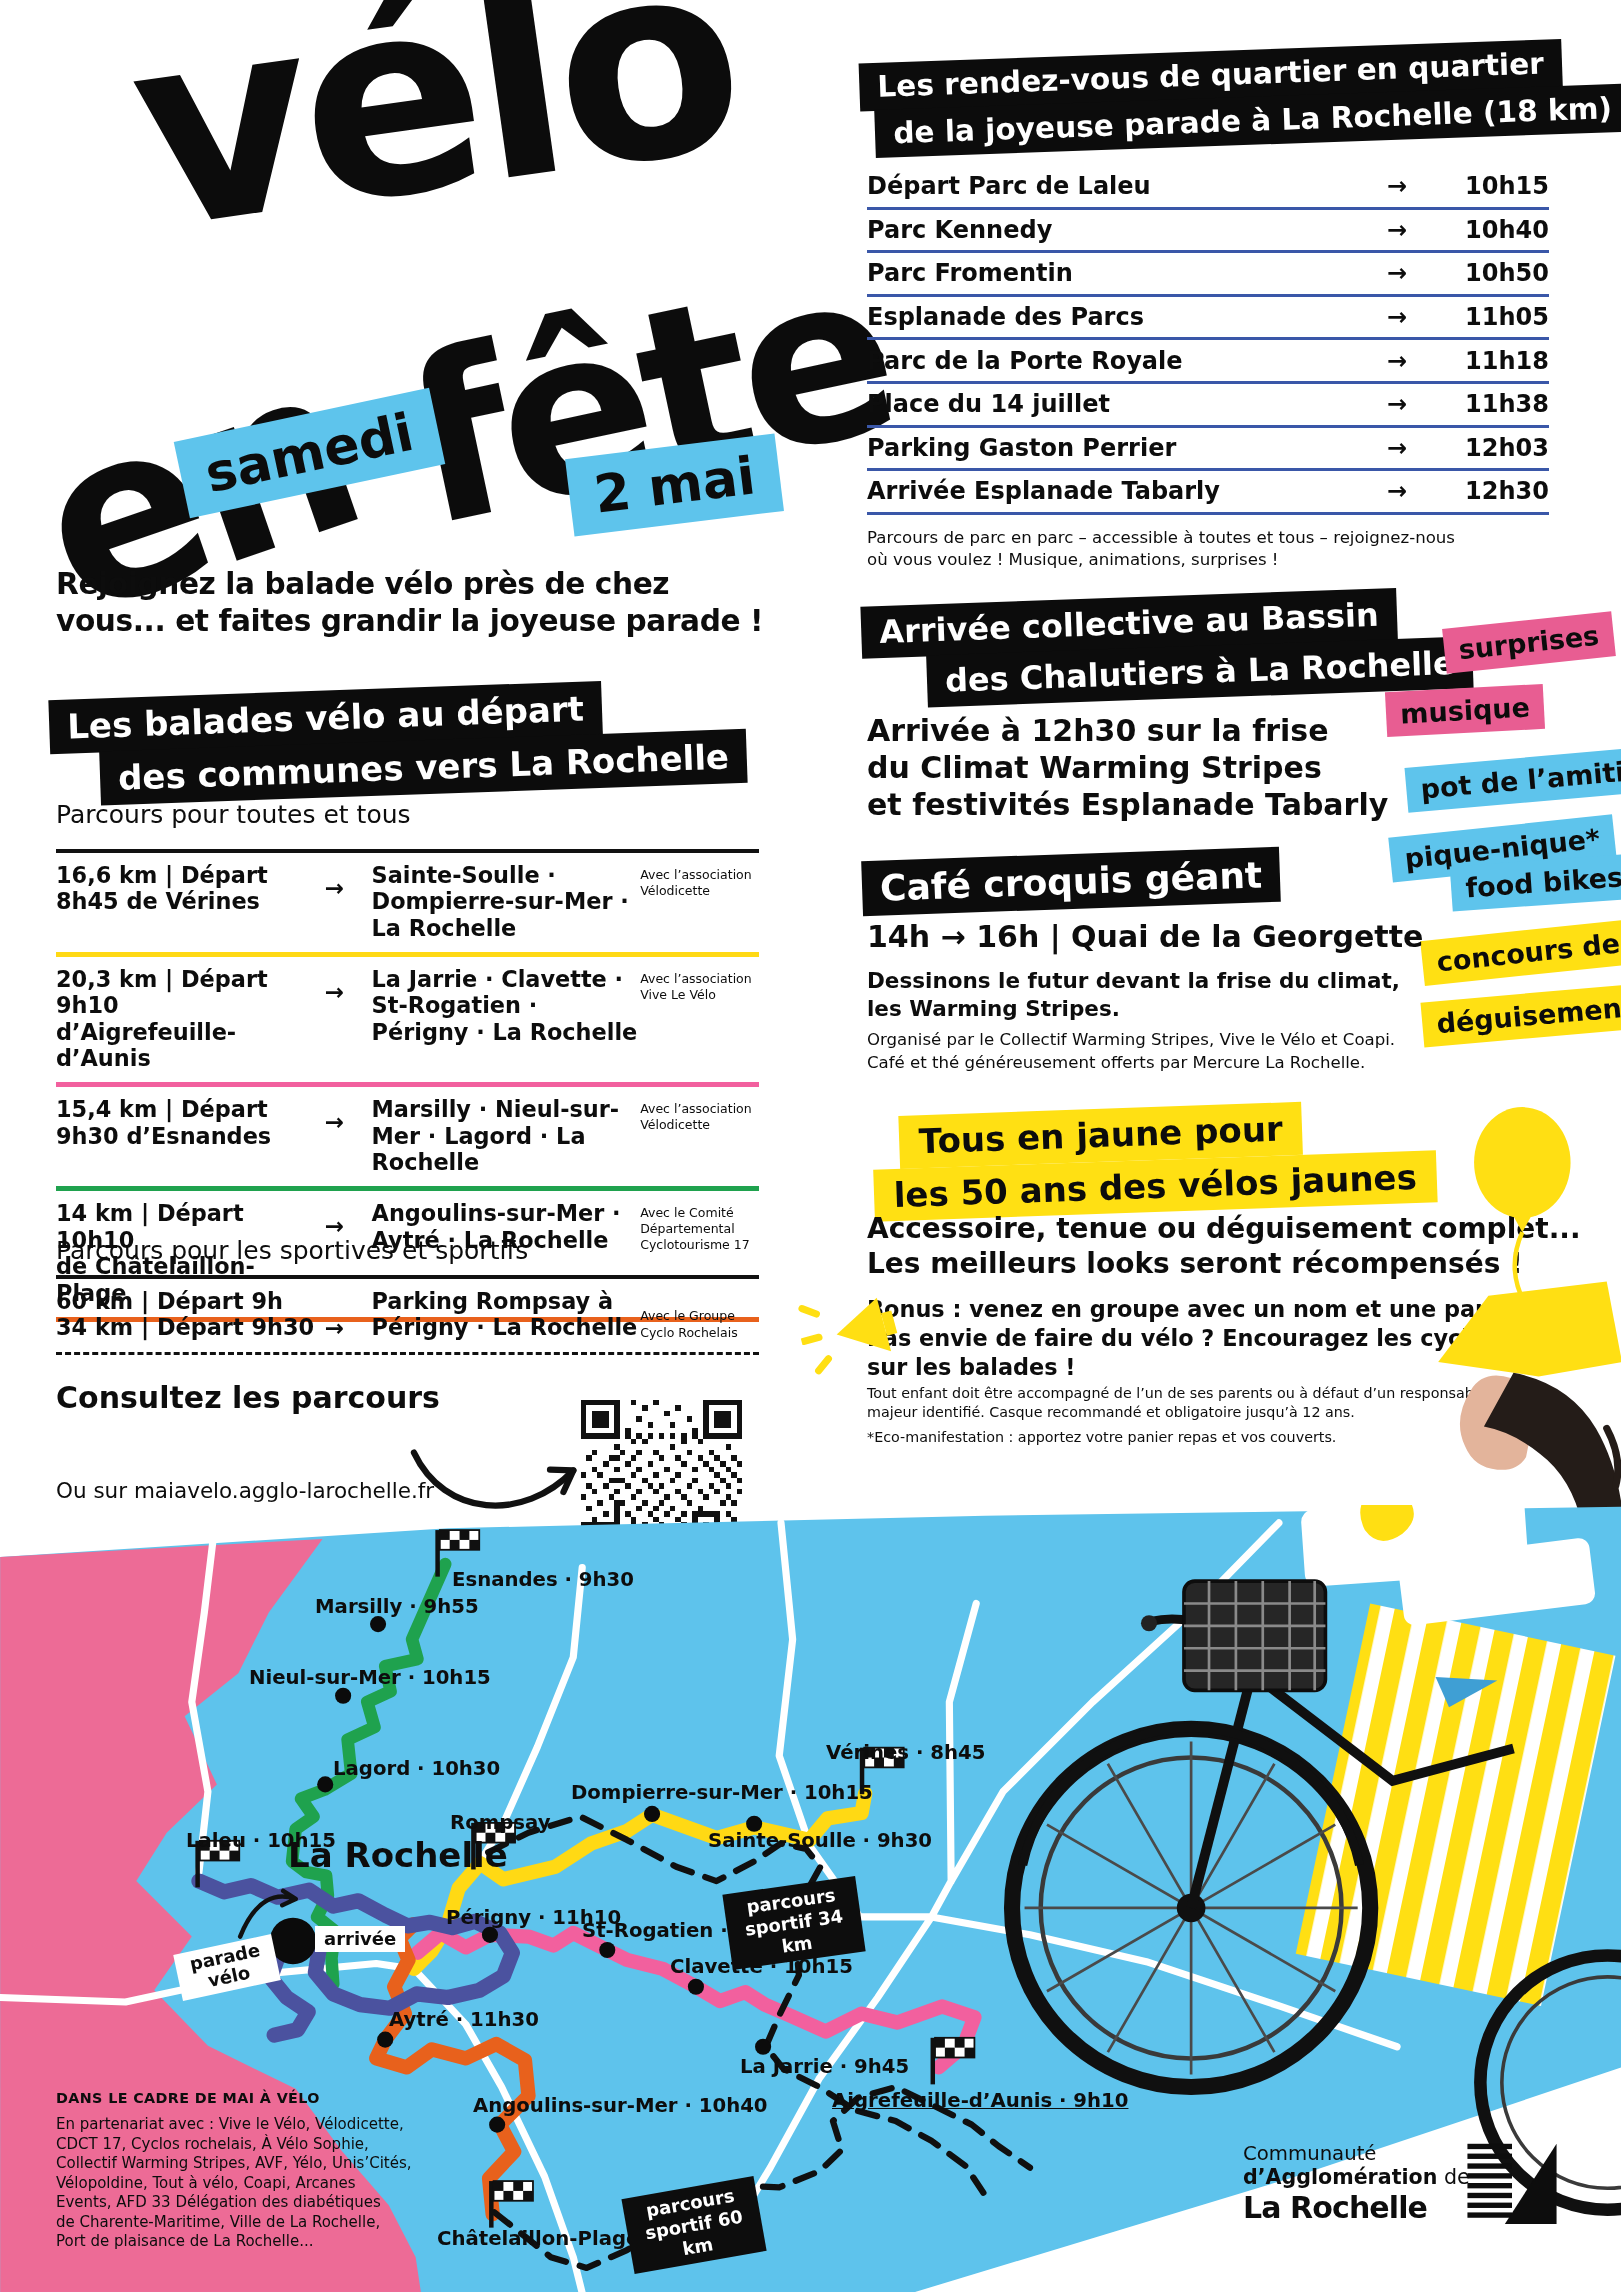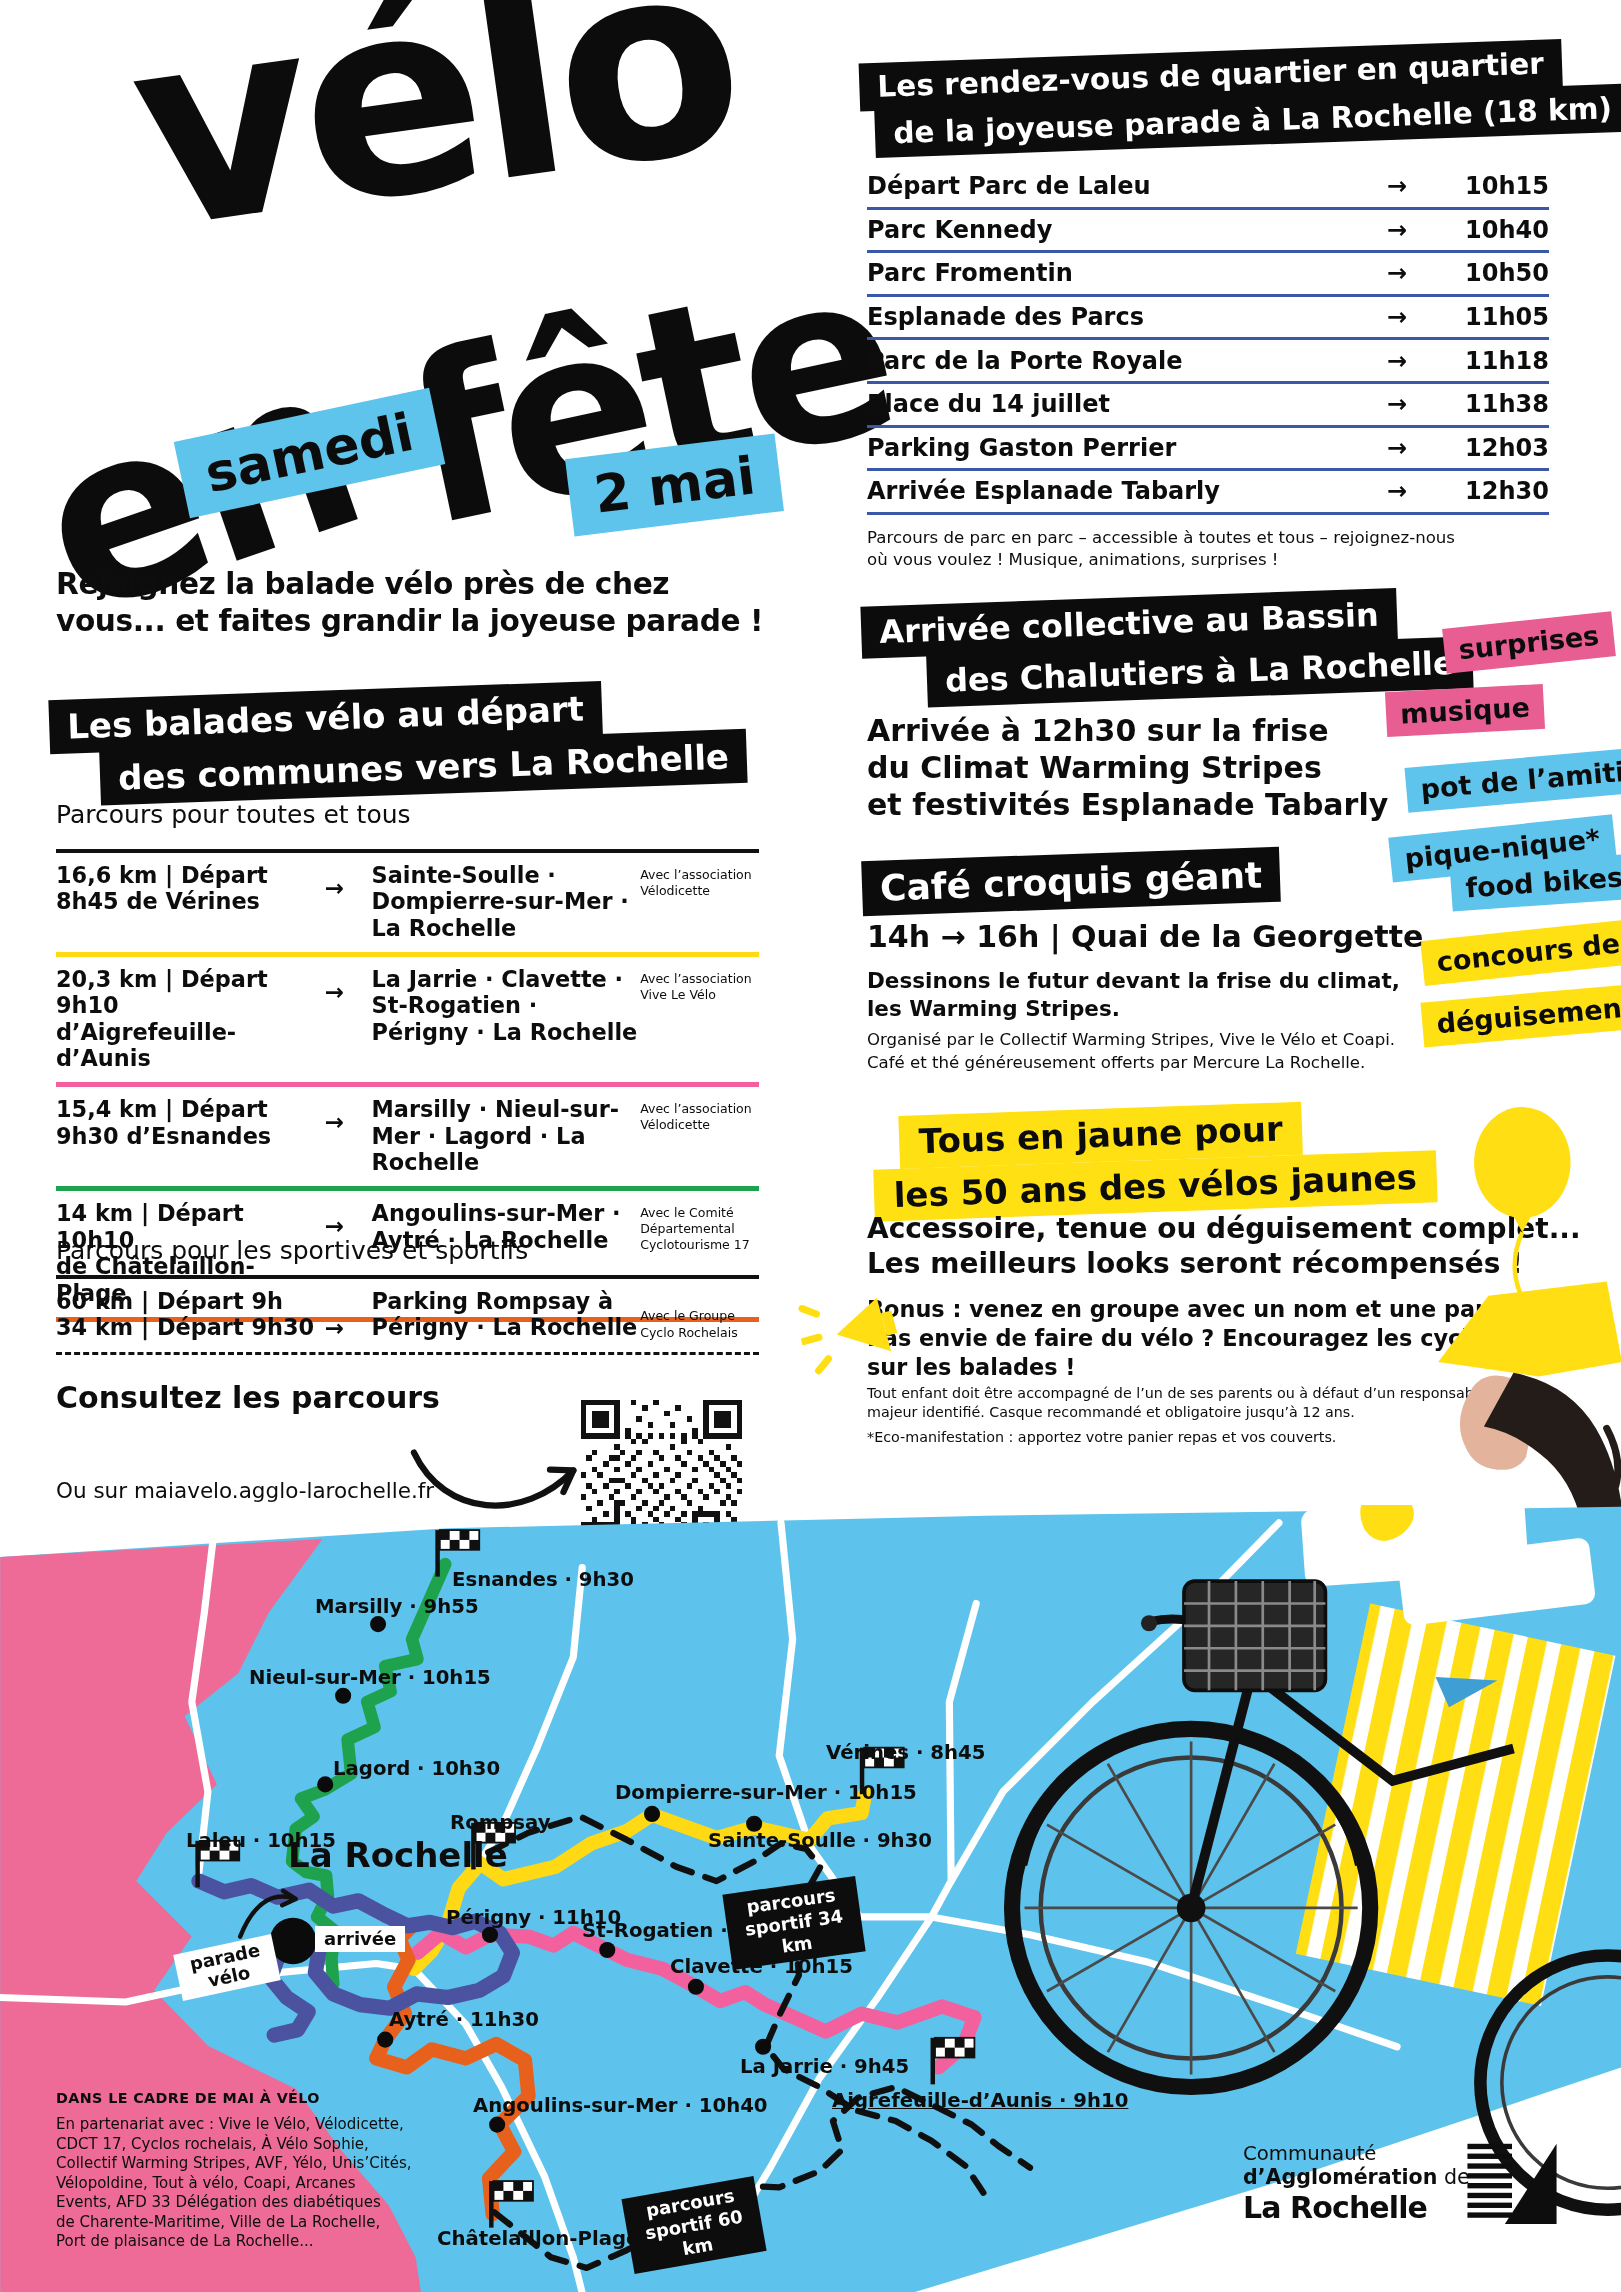--- a/index.html
+++ b/index.html
@@ -430,21 +430,21 @@
     </svg>
 
     
     <div class="map-label" style="left:452px;top:63px;">Esnandes · 9h30</div>
     <div class="map-label" style="left:315px;top:90px;">Marsilly · 9h55</div>
     <div class="map-label" style="left:249px;top:161px;">Nieul-sur-Mer · 10h15</div>
     <div class="map-label" style="left:333px;top:252px;">Lagord · 10h30</div>
     <div class="map-label" style="left:186px;top:324px;">Laleu · 10h15</div>
     <div class="map-city" style="left:288px;top:330px;">La Rochelle</div>
     <div class="map-label" style="left:450px;top:306px;">Rompsay</div>
-    <div class="map-label" style="left:571px;top:276px;margin-left:44px;">Dompierre-sur-Mer · 10h15</div>
+    <div class="map-label" style="left:571px;top:276px;">Dompierre-sur-Mer · 10h15</div>
     <div class="map-label" style="left:708px;top:324px;">Sainte-Soulle · 9h30</div>
     <div class="map-label" style="left:826px;top:236px;">Vérines · 8h45</div>
     <div class="map-label" style="left:446px;top:401px;">Périgny · 11h10</div>
     <div class="map-label" style="left:582px;top:414px;">St-Rogatien · 10h40</div>
     <div class="map-label" style="left:670px;top:450px;">Clavette · 10h15</div>
     <div class="map-label" style="left:740px;top:550px;">La Jarrie · 9h45</div>
     <div class="map-label" style="left:389px;top:503px;">Aytré · 11h30</div>
     <div class="map-label" style="left:473px;top:589px;">Angoulins-sur-Mer · 10h40</div>
     <div class="map-label" style="left:437px;top:722px;">Châtelaillon-Plage · 10h10</div>
     <div class="map-label" style="left:832px;top:584px;text-decoration:underline;">Aigrefeuille-d’Aunis · 9h10</div>

